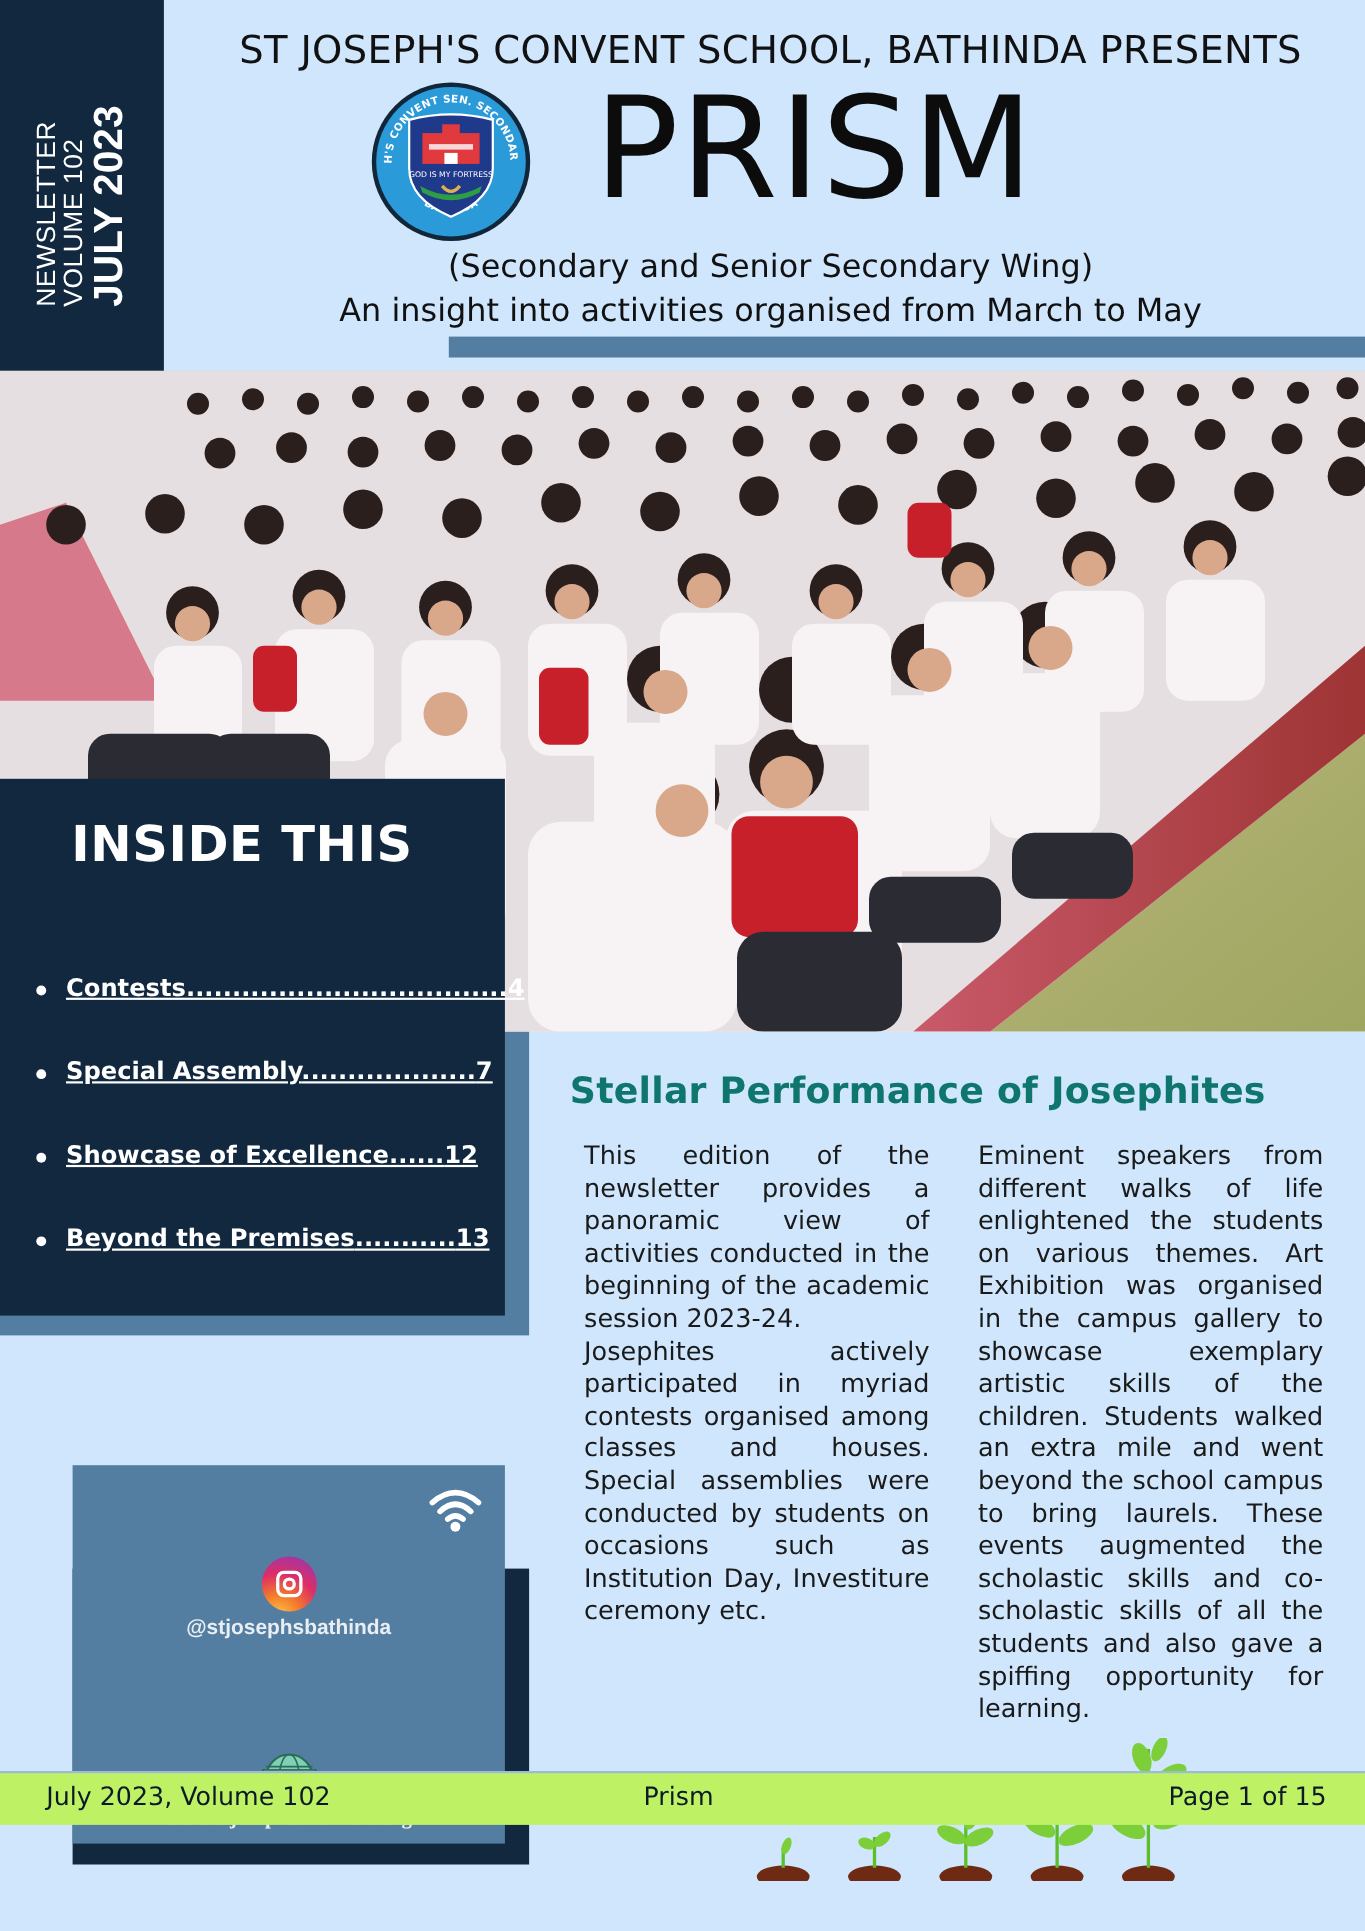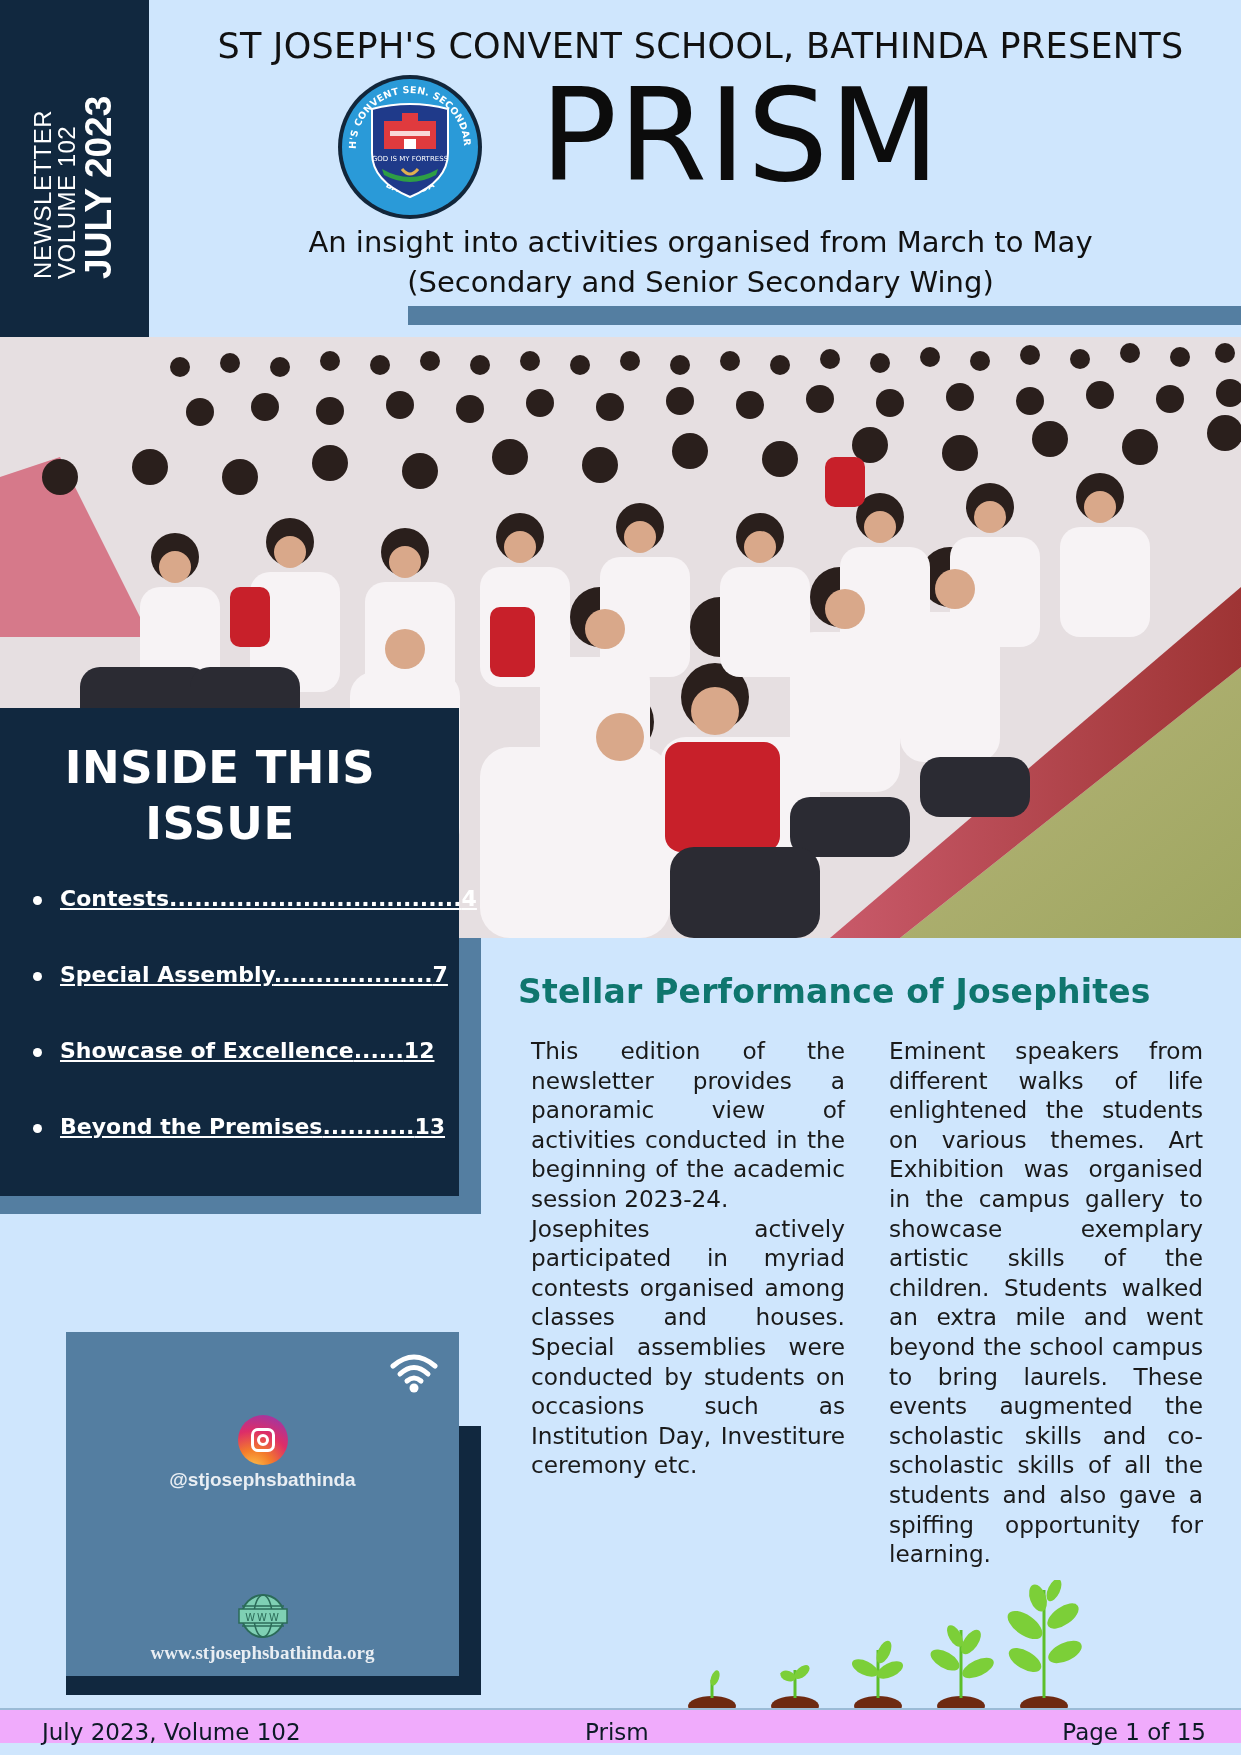--- a/index.html
+++ b/index.html
@@ -114,21 +114,21 @@
     position: absolute; width: 314px; font-size: 23.2px; line-height: 29.6px;
     text-align: justify; color: #1a1a1a;
   }
   .col-left { left: 531px; top: 1036px; }
   .col-right { left: 889px; top: 1036px; }
 
   
   .plants { left: 680px; top: 1580px; width: 420px; height: 130px; }
 
   
-  .footer { left: 0; top: 1708px; width: 1241px; height: 35px; background: #f0abfc; border-top: 2px solid #9bbbd6; }
+  .footer { left: 0; top: 1610px; width: 1241px; height: 49px; background: #bef264; border-top: 2px solid #9bbbd6; }
   .footer span { position: absolute; top: 9px; font-size: 23px; color: #0d1a26; }
   .footer .f-left { left: 42px; }
   .footer .f-mid { left: 585px; }
   .footer .f-right { right: 35px; }
 </style>
 </head>
 <body>
 
 <div class="abs side-strip"></div>
 <div class="abs side-text">
@@ -163,22 +163,22 @@
     <rect x="40" y="80" width="68" height="10" fill="#1f3a8a"></rect>
     <text x="74" y="88" font-size="7" fill="#fff" text-anchor="middle" font-family="DejaVu Sans, sans-serif">GOD IS MY FORTRESS</text>
     <path d="M 46 96 Q 74 112 102 96 L 100 102 Q 74 116 48 102 Z" fill="#2e9e45"></path>
     <path d="M 66 96 Q 74 106 82 96" stroke="#e0b050" stroke-width="3" fill="none"></path>
   </svg>
 </div>
 
 <div class="abs prism-title">PRISM</div>
 
 <div class="abs subtitle">
+  <div>(Secondary and Senior Secondary Wing)</div>
   <div>An insight into activities organised from March to May</div>
-  <div>(Secondary and Senior Secondary Wing)</div>
 </div>
 
 <div class="abs title-bar"></div>
 
 <div class="abs photo">
   <svg width="1241" height="601" viewBox="0 0 1241 601">
     <defs>
       <linearGradient id="grass" x1="0" y1="0" x2="1" y2="1">
         <stop offset="0" stop-color="#b7b57a"></stop>
           <stop offset="1" stop-color="#9ea660"></stop>
@@ -317,21 +317,20 @@
         <circle cx="990" cy="180" r="16"></circle>
         <circle cx="1100" cy="170" r="16"></circle>
     </g>
   </svg>
 </div>
 
 <div class="abs steel-band"></div>
 <div class="abs inside-panel">
   <div class="inside-title">
     <div>INSIDE THIS</div>
-    <div>ISSUE</div>
   </div>
   <ul class="toc">
     <li><span>Contests</span><span>...................................</span><span>4</span></li>
     <li><span>Special Assembly</span><span>...................</span><span>7</span></li>
     <li><span>Showcase of Excellence</span><span>......</span><span>12</span></li>
     <li><span>Beyond the Premises</span><span>...........</span><span>13</span></li>
   </ul>
 </div>
 
 <div class="abs follow-shadow"></div>

